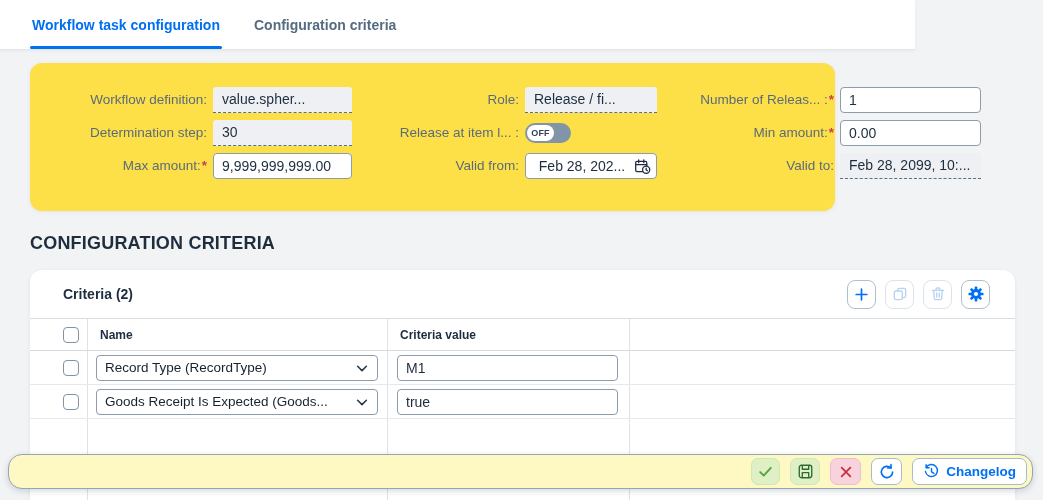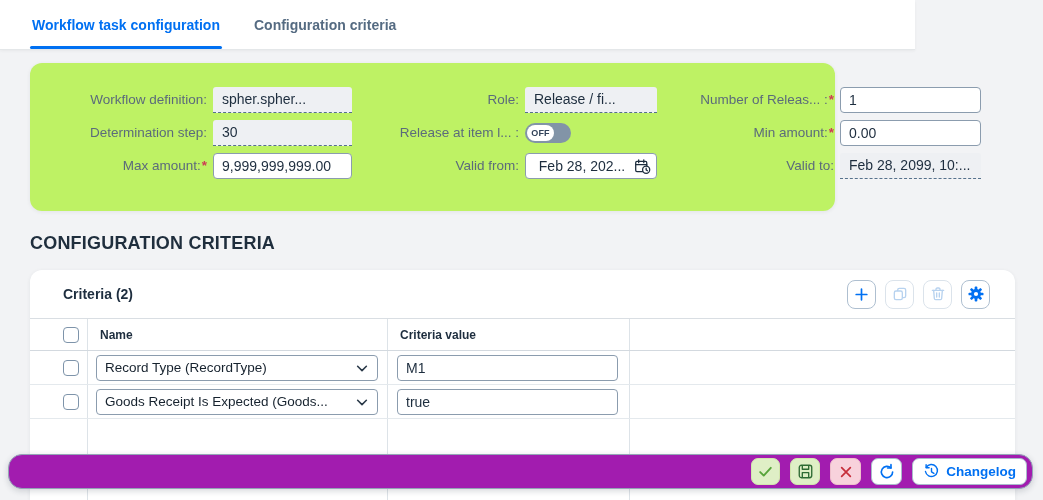--- a/index.html
+++ b/index.html
@@ -27,21 +27,21 @@
   .tab.active { color:#0070f2; }
   .tab .underline {
     display:none; position:absolute; left:-2px; right:-2px; bottom:0;
     height:3px; background:#0070f2; border-radius:2px;
   }
   .tab.active .underline { display:block; }
 
   
   .form-card {
     position:absolute; left:30px; top:63px; width:805px; height:148px;
-    background:#bef264; border-radius:12px;
+    background:#fde047; border-radius:12px;
     box-shadow:0 1px 4px rgba(28,40,56,.07);
     padding-top:24px;
     display:grid;
     grid-template-columns:177px 139px 161px 132px 171px 141px;
     grid-auto-rows:26px;
     column-gap:6px; row-gap:7px;
     align-content:start;
   }
   .flabel {
     text-align:right; line-height:26px; font-size:13.5px;
@@ -121,21 +121,21 @@
   .select .txt {
     flex:1; font-size:13.5px; color:#16222e;
     white-space:nowrap; overflow:hidden; text-overflow:ellipsis;
   }
   .select .chev { color:#2b3a49; display:flex; }
   .val-inp { width:221px; }
 
   
   .footer {
     position:absolute; left:8px; top:454px; width:1025px; height:35px;
-    background:#a21caf; border:1px solid #93a5b6; border-radius:14px;
+    background:#fef9c3; border:1px solid #93a5b6; border-radius:14px;
     display:flex; align-items:center; justify-content:flex-end;
     gap:10px; padding-right:5px;
     box-shadow:0 2px 6px rgba(28,40,56,.18);
     z-index:5;
   }
   .fbtn {
     height:27px; border-radius:7px; border:none; cursor:pointer;
     display:flex; align-items:center; justify-content:center;
     font-family:inherit; background:#fff;
   }
@@ -159,21 +159,21 @@
   </div>
   <div class="tab">
     <span>Configuration criteria</span>
 
   </div>
 </header>
 
 <section class="form-card">
 
   <div class="flabel"><span>Workflow definition:</span></div>
-  <div class="ro">spher.spher...</div>
+  <div class="ro">value.spher...</div>
   <div class="flabel"><span>Role:</span></div>
   <div class="ro">Release / fi...</div>
   <div class="flabel"><span>Number of Releas... :</span><span class="req">*</span></div>
   <input class="inp" readonly="" value="1" style="">
 
   <div class="flabel"><span>Determination step:</span></div>
   <div class="ro">30</div>
   <div class="flabel"><span>Release at item l... :</span></div>
   <div>
     <div class="switch">

